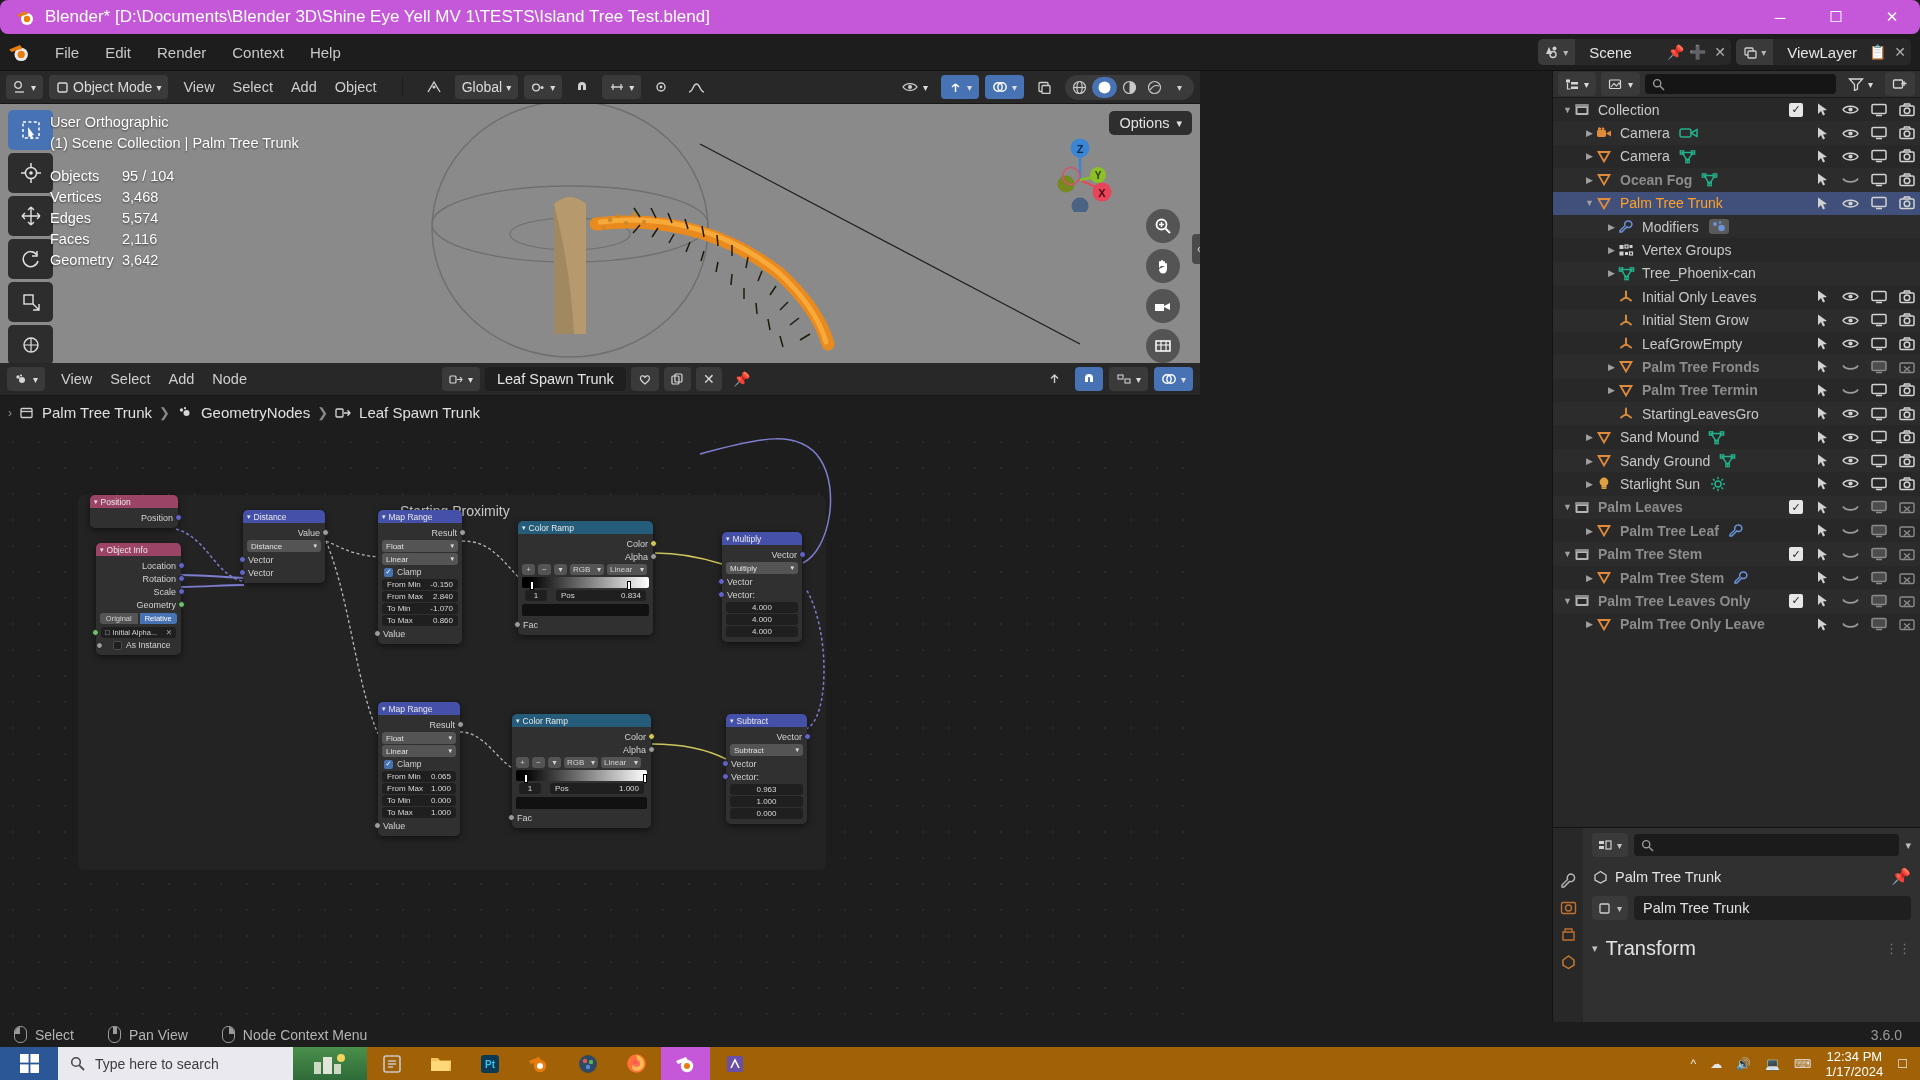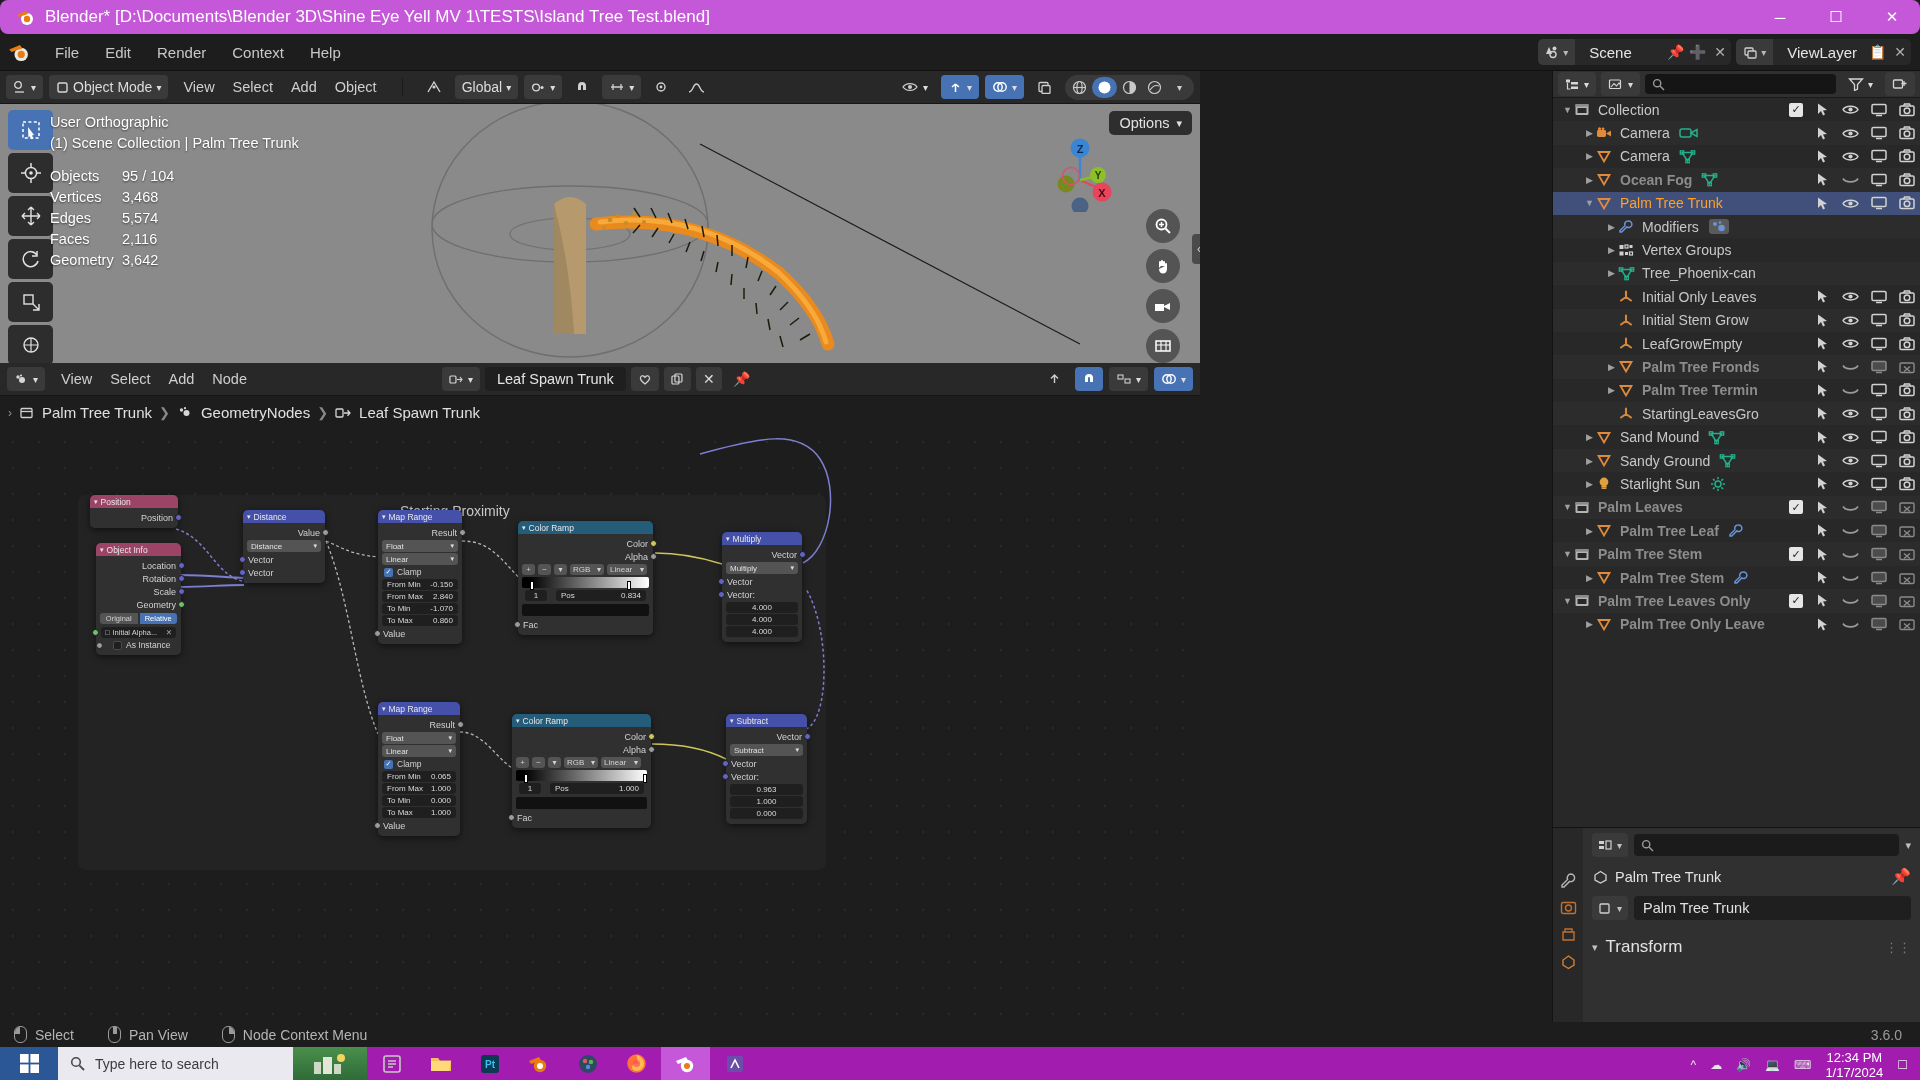--- a/index.html
+++ b/index.html
@@ -131,21 +131,21 @@
      display:inline-block;position:relative;}
   .mousechip.l::before{content:"";position:absolute;left:0;top:0;width:5px;height:7px;
      background:#9a9a9a;border-radius:5px 0 0 0;}
   .mousechip.m::before{content:"";position:absolute;left:4px;top:0;width:4px;height:7px;
      background:#9a9a9a;}
   .mousechip.r::before{content:"";position:absolute;right:0;top:0;width:5px;height:7px;
      background:#9a9a9a;border-radius:0 5px 0 0;}
   .ver{ margin-left:auto;padding-right:18px;color:#9a9a9a;}
   
   .taskbar{ position:absolute;left:0;bottom:0;right:0;height:33px;
-     background:#a21caf;display:flex;align-items:flex-end;}
+     background:#a16207;display:flex;align-items:center;}
   .startbtn{ width:58px;height:33px;background:#2b5797;display:flex;
      align-items:center;justify-content:center;}
   .tsearch{ width:235px;height:33px;background:#e9e9ef;display:flex;align-items:center;
      gap:10px;padding:0 12px;color:#3c3c3c;font-size:14px;}
   .tbicons{ display:flex;align-items:center;gap:0;}
   .tbic{ width:49px;height:33px;display:flex;align-items:center;justify-content:center;
      position:relative;}
   .tbic.active{ background:#c558d8;}
   .tray{ margin-left:auto;display:flex;align-items:center;gap:14px;padding-right:12px;
      color:#e6e6e6;font-size:12px;}
@@ -1859,21 +1859,21 @@
       <div class="pheadbtn">
         <svg width="15" height="13" viewBox="0 0 15 13">
               <rect x="2" y="2" width="9" height="9" rx="1" fill="none" stroke="#d0d0d0" stroke-width="1.3"></rect>
             </svg>
         <span style="font-size:10px;color:#c0c0c0">▾</span>
       </div>
       <div class="pfield">Palm Tree Trunk</div>
     </div>
     <div class="prow" style="gap:8px;padding-top:12px">
       <span style="color:#c0c0c0;font-size:11px">▾</span>
-      <span style="color:#e2e2e2;font-size:17px">Transform</span>
+      <span style="color:#e2e2e2;font-size:20px">Transform</span>
       <span style="margin-left:auto;color:#7a7a7a;font-size:13px">⋮⋮</span>
     </div>
   </div>
 </div>
 
 <div class="statusbar">
   <div id="statusitems" style="display:flex;gap:34px">
         <div style="display: flex; align-items: center; gap: 8px;">
           <span class="mousechip l"></span>
           <span>Select</span>

